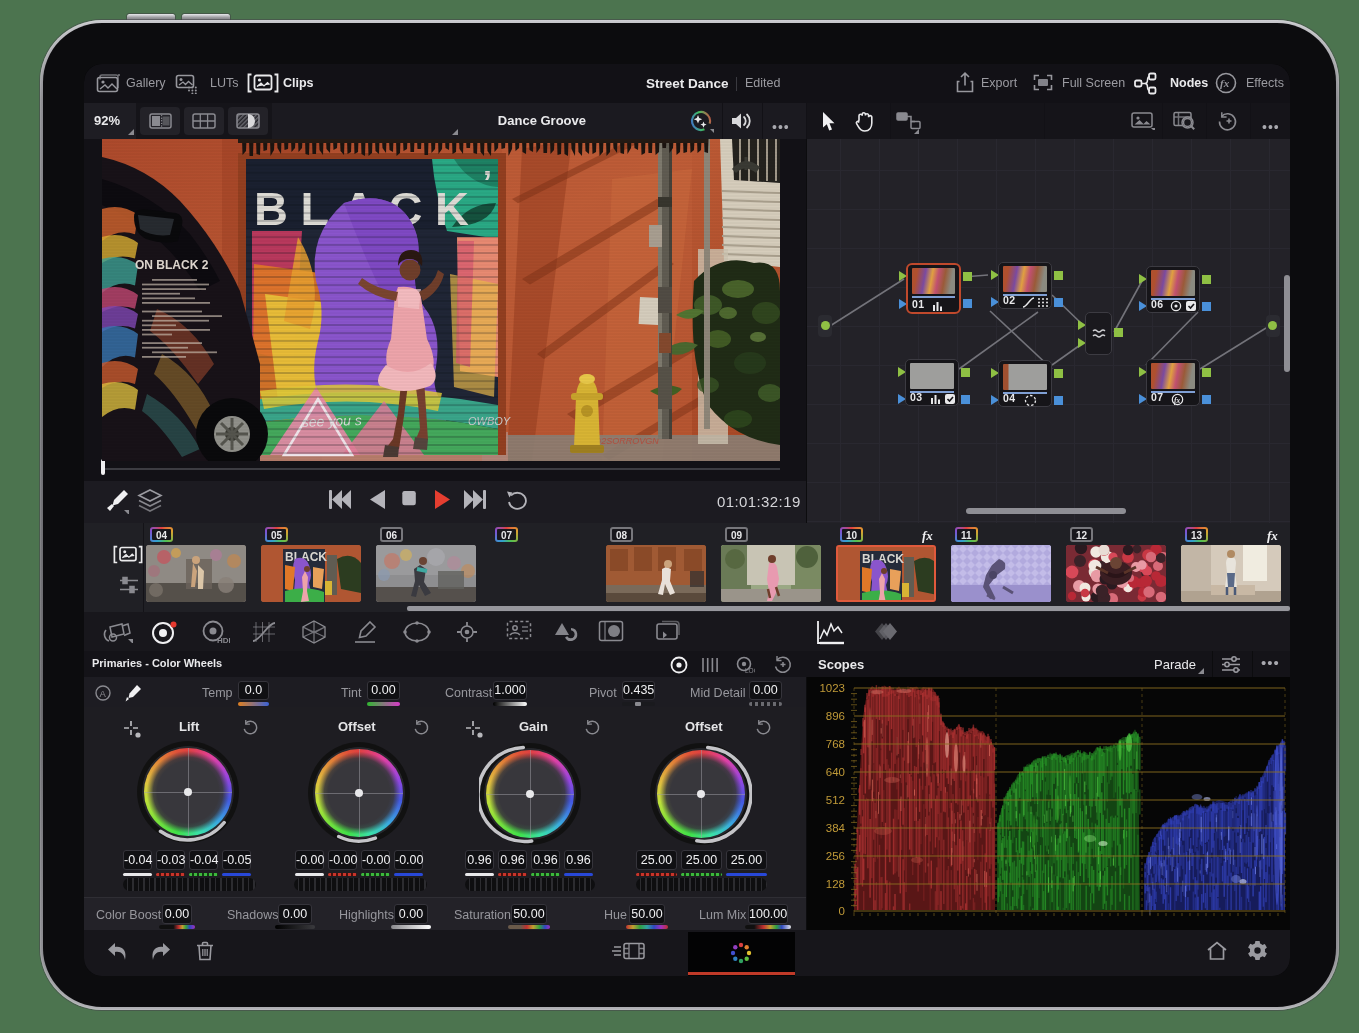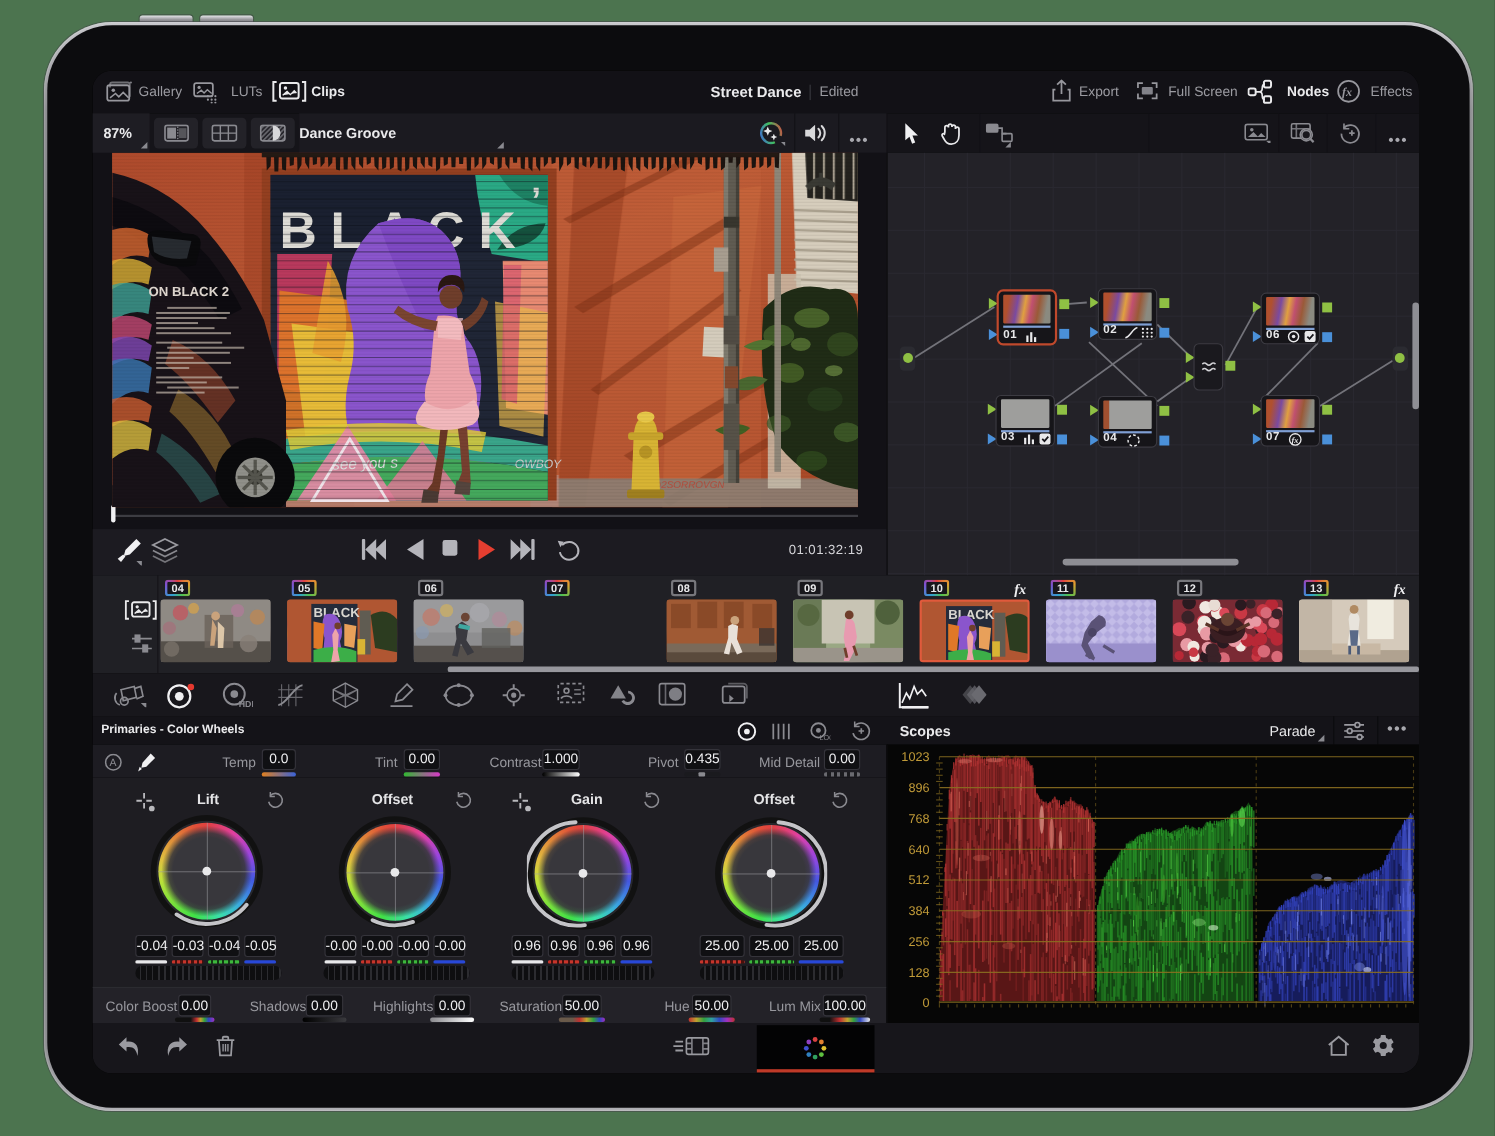--- a/index.html
+++ b/index.html
@@ -138,21 +138,21 @@
     <div class="txt wht abs" style="left:1086px;top:12px;font-weight:bold;">Nodes</div>
     <svg class="ic" style="left:1131px;top:8px;" width="22" height="22" viewBox="0 0 22 22">
         <circle cx="11" cy="11" r="9.5" fill="none" stroke="#97979d" stroke-width="1.6"></circle>
         <text x="5" y="15" font-size="11" font-style="italic" font-weight="bold" fill="#97979d" font-family="Liberation Serif,serif">fx</text>
       </svg>
     <div class="txt abs" style="left:1162px;top:12px;">Effects</div>
   </div>
 
   <div class="row2">
     <div class="vbtn" style="left:0px;top:0px;width:52px;height:36px;border-radius:0;background:#1e1d23;"></div>
-    <div class="txt wht abs" style="left:10px;top:10px;font-weight:bold;font-size:13px;">87%</div>
+    <div class="txt wht abs" style="left:10px;top:10px;font-weight:bold;font-size:13px;">92%</div>
     <div class="abs" style="left:44px;top:26px;width:0;height:0;border-left:6px solid transparent;border-bottom:6px solid #8a8a90;"></div>
     <div class="vbtn" style="left:56px;top:4px;width:40px;height:28px;"></div>
     <svg class="ic" style="left:65px;top:10px;" width="23" height="16" viewBox="0 0 23 16">
         <rect x="1" y="1" width="21" height="14" rx="2" fill="none" stroke="#8a8a90" stroke-width="1.5"></rect>
         <rect x="3" y="3" width="8" height="10" fill="#8a8a90"></rect>
         <rect x="13.5" y="3.5" width="7" height="9" fill="#55555a"></rect>
         <g fill="#8a8a90">
           <circle cx="12.6" cy="2.6" r=".7"></circle>
           <circle cx="12.6" cy="5.2" r=".7"></circle>
           <circle cx="12.6" cy="7.8" r=".7"></circle>
@@ -170,21 +170,21 @@
         <defs>
           <pattern id="hat" width="3" height="3" patternUnits="userSpaceOnUse" patternTransform="rotate(45)">
             <rect width="3" height="3" fill="#26252b"></rect>
             <rect width="1.4" height="3" fill="#6a6a70"></rect>
           </pattern>
         </defs>
         <rect x="1" y="1" width="22" height="14" rx="2" fill="url(#hat)" stroke="#8a8a90" stroke-width="1.5"></rect>
         <path d="M12 1 a7 7 0 0 1 0 14 z" fill="#d8d8da"></path>
       </svg>
     <div class="abs" style="left:188px;top:0;width:534px;height:36px;background:#1b1a20;"></div>
-    <div class="txt wht abs" style="left:188px;top:10px;width:314px;text-align:left;font-weight:bold;font-size:13px;">Dance Groove</div>
+    <div class="txt wht abs" style="left:188px;top:10px;width:314px;text-align:right;font-weight:bold;font-size:13px;">Dance Groove</div>
     <div class="abs" style="left:368px;top:26px;width:0;height:0;border-left:6px solid transparent;border-bottom:6px solid #8a8a90;"></div>
     <svg class="ic" style="left:604px;top:6px;" width="26" height="25" viewBox="0 0 26 25">
         <defs>
           <linearGradient id="rainb" x1="0" y1="0" x2="1" y2="1">
             <stop offset="0" stop-color="#e04040"></stop>
             <stop offset=".5" stop-color="#40c060"></stop>
             <stop offset="1" stop-color="#4060e0"></stop>
           </linearGradient>
         </defs>
         <circle cx="13" cy="12" r="9" fill="none" stroke="url(#rainb)" stroke-width="2.2" stroke-dasharray="40 8" transform="rotate(120 13 12)"></circle>
@@ -280,21 +280,21 @@
       <svg class="ic" style="left:380px;top:8px;" width="23" height="21" viewBox="0 0 23 21">
           <g fill="#b4b4ba">
             <rect x="19" y="1" width="3" height="19" rx="1"></rect>
             <path d="M0 1 L10 10.5 0 20 z M9 1 L19 10.5 9 20 z"></path>
           </g>
         </svg>
       <svg class="ic" style="left:421px;top:7px;" width="24" height="24" viewBox="0 0 24 24">
           <path d="M4 14 a8.5 8 0 1 0 2-6.5" fill="none" stroke="#b4b4ba" stroke-width="1.8"></path>
           <path d="M2 3.5 l5.5 1 -3 5 z" fill="#b4b4ba"></path>
         </svg>
-      <div class="abs" style="left:633px;top:12px;color:#d4d4d8;font-size:12px;letter-spacing:.4px;">01:01:32:19</div>
+      <div class="abs" style="left:633px;top:12px;color:#d4d4d8;font-size:15px;letter-spacing:.4px;">01:01:32:19</div>
     </div>
   </div>
 
   <div class="abs" id="videobox" style="left:18px;top:75px;width:678px;height:322px;background:#b9512f;overflow:hidden;">
 <svg width="678" height="322" viewBox="0 0 678 322">
 <defs>
 <filter id="blur2">
             <feGaussianBlur stddev="2"></feGaussianBlur>
           </filter>
 <filter id="blur3">

